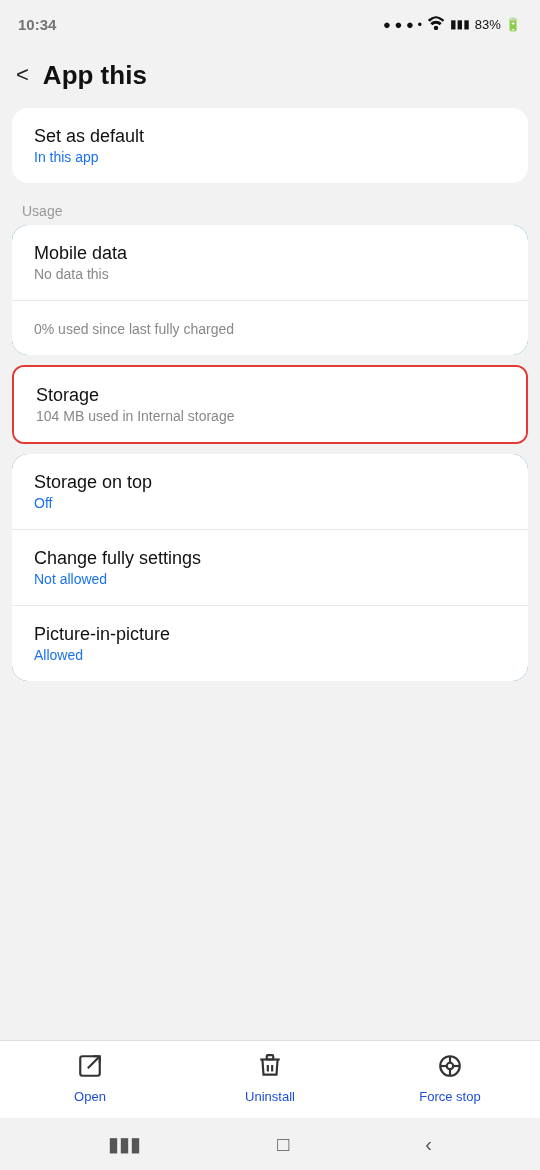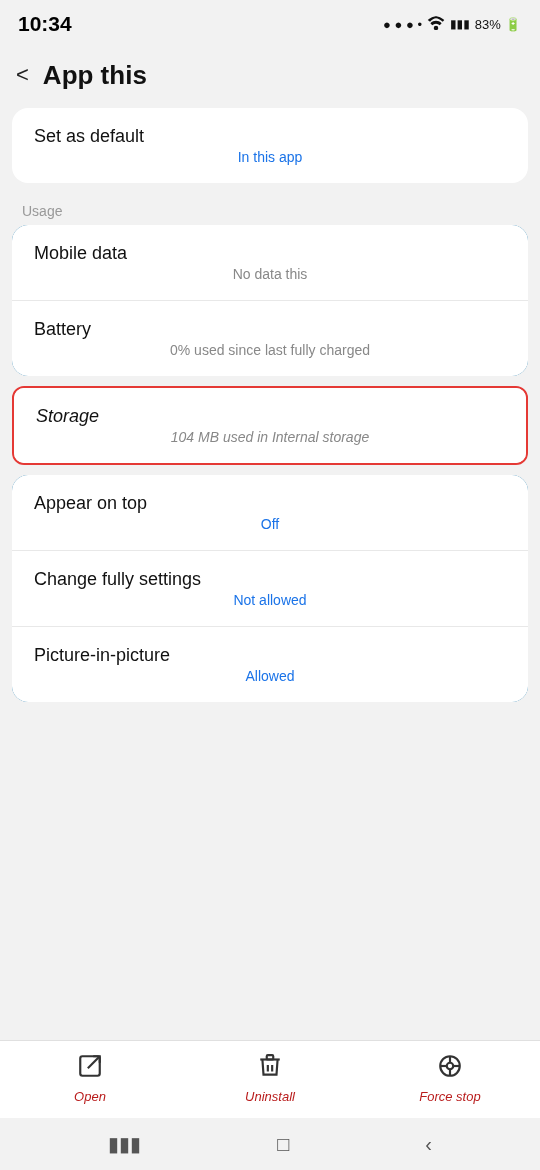--- a/index.html
+++ b/index.html
@@ -16,23 +16,23 @@
     
     .status-bar {
       display: flex;
       justify-content: space-between;
       align-items: center;
       padding: 10px 18px 6px 18px;
       background: #f2f2f2;
       height: 44px;
     }
     .status-left {
-      font-size: 21px;
+      font-size: 15px;
       font-weight: 600;
-      color: #000000;
+      color: #737373;
     }
     .status-right {
       display: flex;
       align-items: center;
       gap: 5px;
       font-size: 13px;
       color: #111;
       font-weight: 500;
     }
 
@@ -77,21 +77,20 @@
     .list-item-title {
       font-size: 18px;
       font-weight: 500;
       color: #111;
       margin-bottom: 2px;
     }
     .list-item-subtitle {
       font-size: 14px;
       color: #888;
       margin-top: 2px;
-      text-align: center;
     }
     .list-item-subtitle.blue {
       color: #1a73e8;
     }
     .list-item-subtitle.off {
       color: #1a73e8;
     }
     .list-item-subtitle.not-allowed {
       color: #1a73e8;
     }
@@ -107,21 +106,20 @@
       font-weight: 500;
     }
 
     
     .storage-highlight {
       border: 2.5px solid #e53935;
       border-radius: 12px;
       margin: 0 12px 10px 12px;
       background: #fff;
       overflow: hidden;
-      font-style: italic;
     }
 
     
     .bottom-bar {
       position: absolute;
       bottom: 52px;
       left: 0;
       right: 0;
       background: #fff;
       border-top: 1px solid #e0e0e0;
@@ -134,22 +132,21 @@
     .action-btn {
       display: flex;
       flex-direction: column;
       align-items: center;
       gap: 6px;
       cursor: pointer;
       min-width: 90px;
     }
     .action-btn-label {
       font-size: 13px;
-      color: #b91c1c;
-      font-style: italic;
+      color: #1d4ed8;
     }
 
     
     .nav-bar {
       position: absolute;
       bottom: 0;
       left: 0;
       right: 0;
       height: 52px;
       background: #f2f2f2;
@@ -203,35 +200,34 @@
 </div>
 
 <div class="section-label">Usage</div>
 
 <div class="card">
   <div class="list-item">
     <div class="list-item-title">Mobile data</div>
     <div class="list-item-subtitle">No data this</div>
   </div>
   <div class="list-item">
-    <div class="list-item-title">Battery</div>
     <div class="list-item-subtitle">0% used since last fully charged</div>
   </div>
 </div>
 
 <div class="storage-highlight">
   <div class="list-item" style="border-bottom:none;">
     <div class="list-item-title">Storage</div>
     <div class="list-item-subtitle">104 MB used in Internal storage</div>
   </div>
 </div>
 
 <div class="card">
   <div class="list-item">
-    <div class="list-item-title">Appear on top</div>
+    <div class="list-item-title">Storage on top</div>
     <div class="list-item-subtitle off">Off</div>
   </div>
   <div class="list-item">
     <div class="list-item-title">Change fully settings</div>
     <div class="list-item-subtitle not-allowed">Not allowed</div>
   </div>
   <div class="list-item">
     <div class="list-item-title">Picture-in-picture</div>
     <div class="list-item-subtitle allowed">Allowed</div>
   </div>

